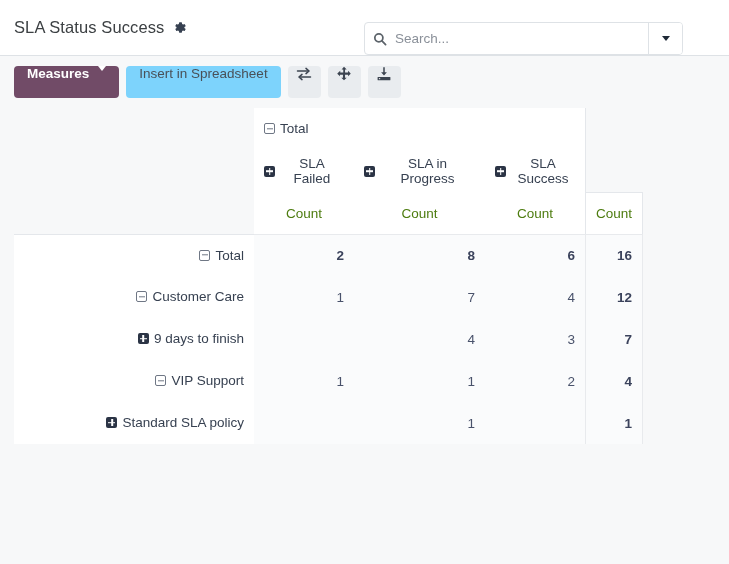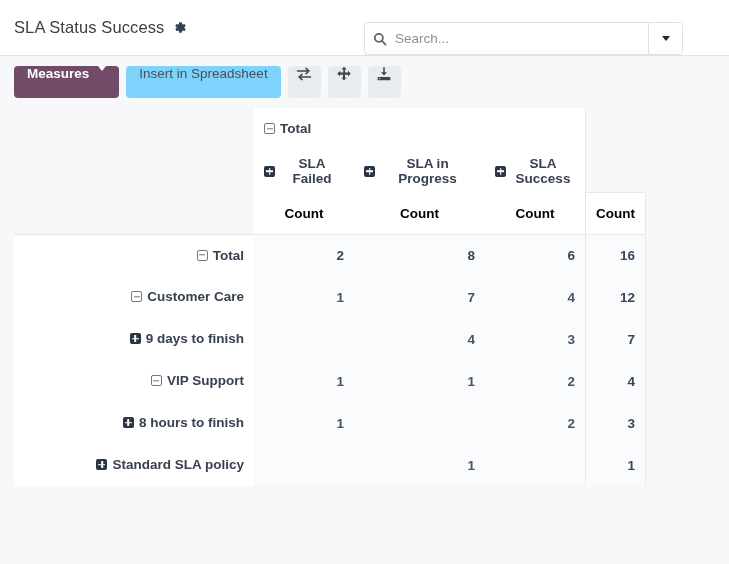--- a/index.html
+++ b/index.html
@@ -141,21 +141,21 @@
     border-spacing: 0;
     font-size: 13.5px;
     color: #374151;
     table-layout: fixed;
   }
   table.pivot th, table.pivot td {
     border: 0;
     padding: 0 10px;
     height: 42px;
     vertical-align: middle;
-    font-weight: bold;
+    font-weight: normal;
   }
   
   th.hdr {
     background: #ffffff;
     border-top: 1px solid #e4e7eb;
     border-left: 1px solid #e4e7eb;
     border-bottom: 1px solid #e4e7eb;
     text-align: center;
     color: #374151;
     cursor: pointer;
@@ -164,21 +164,21 @@
   th.blank {
     background: transparent;
     border: 0;
     cursor: default;
   }
   th.measure {
     background: #ffffff;
     border-left: 1px solid #e4e7eb;
     border-bottom: 1px solid #e4e7eb;
     text-align: center;
-    color: #000000;
+    color: #4d7c0f;
     cursor: pointer;
   }
   th.measure.last { border-right: 1px solid #e4e7eb; }
   th.measure.grand {
     border-top: 1px solid #e4e7eb;
   }
 
   
   td.rowhdr {
     background: #ffffff;
@@ -416,32 +416,20 @@
             <span class="tgl minus"></span>
             <span>VIP Support</span>
           </span>
         </td>
         <td class="val">1</td>
         <td class="val">1</td>
         <td class="val last">2</td>
         <td class="val total last">4</td>
       </tr>
 
-      <tr>
-        <td class="rowhdr ind3">
-          <span class="cellinner">
-            <span class="tgl plus"></span>
-            <span>8 hours to finish</span>
-          </span>
-        </td>
-        <td class="val">1</td>
-        <td class="val"></td>
-        <td class="val last">2</td>
-        <td class="val total last">3</td>
-      </tr>
 
       <tr>
         <td class="rowhdr ind3">
           <span class="cellinner">
             <span class="tgl plus"></span>
             <span>Standard SLA policy</span>
           </span>
         </td>
         <td class="val"></td>
         <td class="val">1</td>

